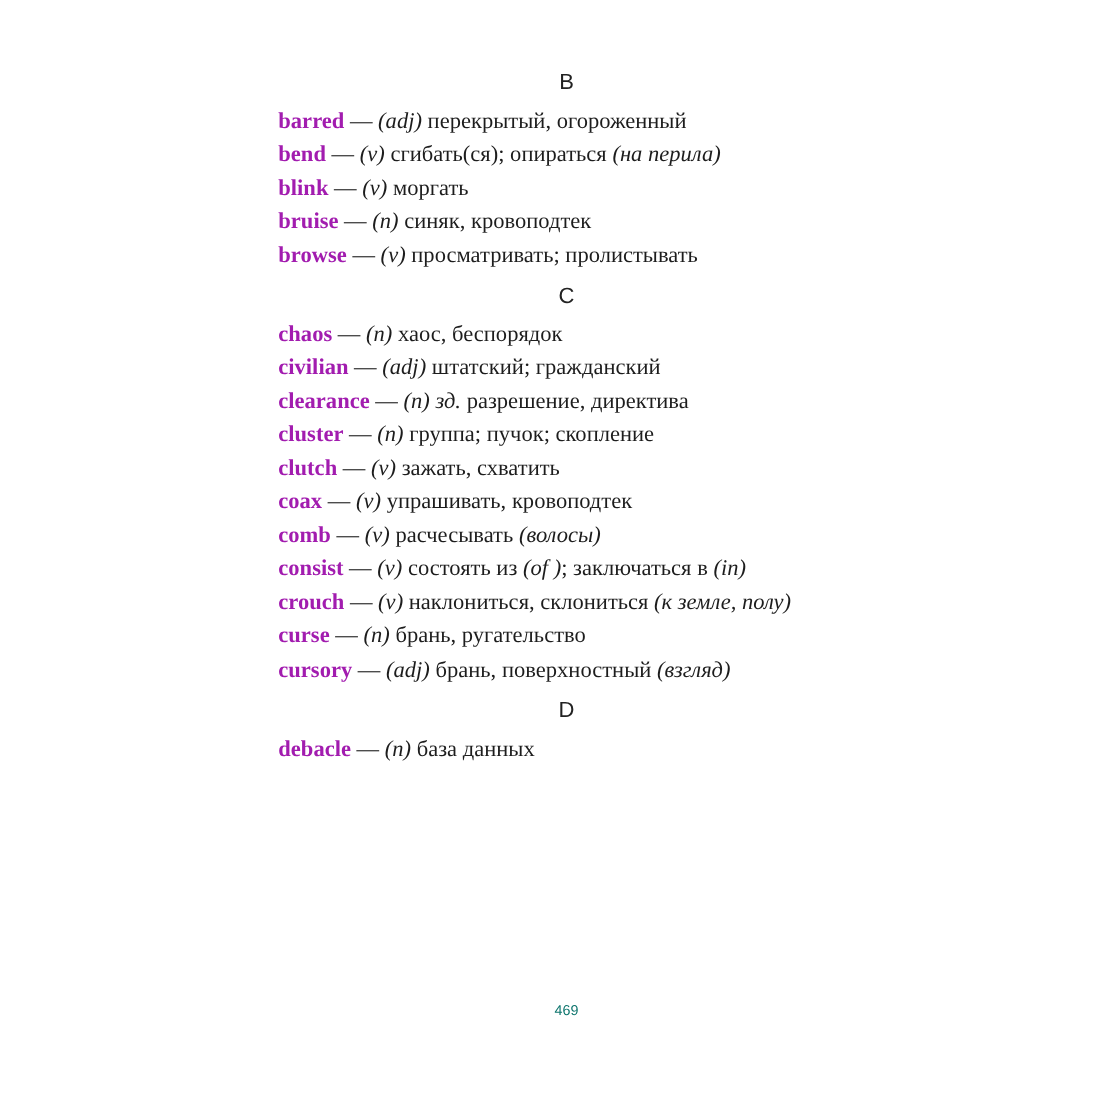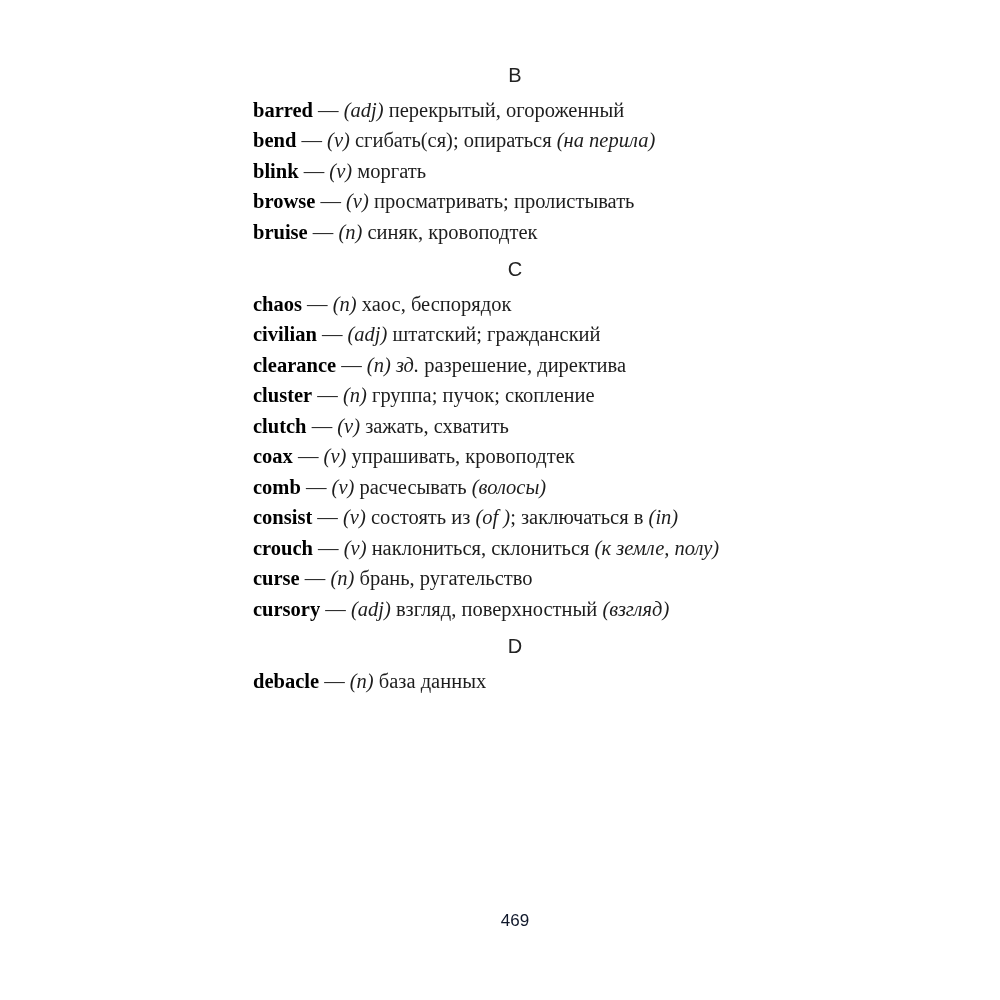--- a/index.html
+++ b/index.html
@@ -42,66 +42,66 @@
     margin: 0;
     font-size: 20.5px;
     line-height: 30.5px;
     white-space: nowrap;
     padding-left: 27px;
     text-indent: -27px;
     color: #1d1d1d;
   }
   .headword {
     font-weight: 700;
-    color: #000000;
+    color: #a21caf;
   }
   .seg-italic {
     font-style: italic;
     margin-top: 32px;
   }
   .seg-normal {
     font-style: normal;
   }
   .page-number {
     position: absolute;
     left: 253px;
     top: 911px;
     width: 524px;
     text-align: center;
     font-family: "Liberation Sans", sans-serif;
-    font-size: 17px;
-    color: #0f172a;
+    font-size: 13px;
+    color: #0f766e;
   }
 </style>
 </head>
 <body>
 
 <div class="page">
   <div class="glossary">
       <div class="section">
         <div class="section-letter">B</div>
         <p class="entry"><span class="headword">barred</span><span class="seg-normal"> — </span><span class="seg-italic">(adj)</span><span class="seg-normal"> перекрытый, огороженный</span></p>
         <p class="entry"><span class="headword">bend</span><span class="seg-normal"> — </span><span class="seg-italic">(v)</span><span class="seg-normal"> сгибать(ся); опираться </span><span class="seg-italic">(на перила)</span></p>
         <p class="entry"><span class="headword">blink</span><span class="seg-normal"> — </span><span class="seg-italic">(v)</span><span class="seg-normal"> моргать</span></p>
+        <p class="entry"><span class="headword">bruise</span><span class="seg-normal"> — </span><span class="seg-italic">(n)</span><span class="seg-normal"> синяк, кровоподтек</span></p>
         <p class="entry"><span class="headword">browse</span><span class="seg-normal"> — </span><span class="seg-italic">(v)</span><span class="seg-normal"> просматривать; пролистывать</span></p>
-        <p class="entry"><span class="headword">bruise</span><span class="seg-normal"> — </span><span class="seg-italic">(n)</span><span class="seg-normal"> синяк, кровоподтек</span></p>
       </div>
       <div class="section">
         <div class="section-letter">C</div>
         <p class="entry"><span class="headword">chaos</span><span class="seg-normal"> — </span><span class="seg-italic">(n)</span><span class="seg-normal"> хаос, беспорядок</span></p>
         <p class="entry"><span class="headword">civilian</span><span class="seg-normal"> — </span><span class="seg-italic">(adj)</span><span class="seg-normal"> штатский; гражданский</span></p>
         <p class="entry"><span class="headword">clearance</span><span class="seg-normal"> — </span><span class="seg-italic">(n)</span><span class="seg-normal"> </span><span class="seg-italic">зд.</span><span class="seg-normal"> разрешение, директива</span></p>
         <p class="entry"><span class="headword">cluster</span><span class="seg-normal"> — </span><span class="seg-italic">(n)</span><span class="seg-normal"> группа; пучок; скопление</span></p>
         <p class="entry"><span class="headword">clutch</span><span class="seg-normal"> — </span><span class="seg-italic">(v)</span><span class="seg-normal"> зажать, схватить</span></p>
         <p class="entry"><span class="headword">coax</span><span class="seg-normal"> — </span><span class="seg-italic">(v)</span><span class="seg-normal"> упрашивать, кровоподтек</span></p>
         <p class="entry"><span class="headword">comb</span><span class="seg-normal"> — </span><span class="seg-italic">(v)</span><span class="seg-normal"> расчесывать </span><span class="seg-italic">(волосы)</span></p>
         <p class="entry"><span class="headword">consist</span><span class="seg-normal"> — </span><span class="seg-italic">(v)</span><span class="seg-normal"> состоять из </span><span class="seg-italic">(of )</span><span class="seg-normal">; заключаться в </span><span class="seg-italic">(in)</span></p>
         <p class="entry"><span class="headword">crouch</span><span class="seg-normal"> — </span><span class="seg-italic">(v)</span><span class="seg-normal"> наклониться, склониться </span><span class="seg-italic">(к земле, полу)</span></p>
         <p class="entry"><span class="headword">curse</span><span class="seg-normal"> — </span><span class="seg-italic">(n)</span><span class="seg-normal"> брань, ругательство</span></p>
-        <p class="entry"><span class="headword">cursory</span><span class="seg-normal"> — </span><span class="seg-italic">(adj)</span><span class="seg-normal"> взгляд, поверхностный </span><span class="seg-italic">(взгляд)</span></p>
+        <p class="entry"><span class="headword">cursory</span><span class="seg-normal"> — </span><span class="seg-italic">(adj)</span><span class="seg-normal"> брань, поверхностный </span><span class="seg-italic">(взгляд)</span></p>
       </div>
       <div class="section">
         <div class="section-letter">D</div>
         <p class="entry"><span class="headword">debacle</span><span class="seg-normal"> — </span><span class="seg-italic">(n)</span><span class="seg-normal"> база данных</span></p>
       </div>
     </div>
   <div class="page-number">469</div>
 </div>
 
 </body></html>

